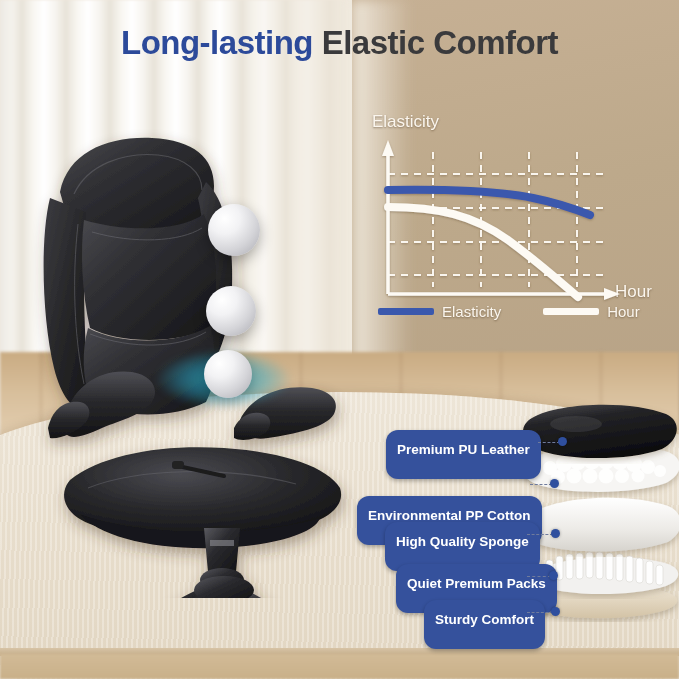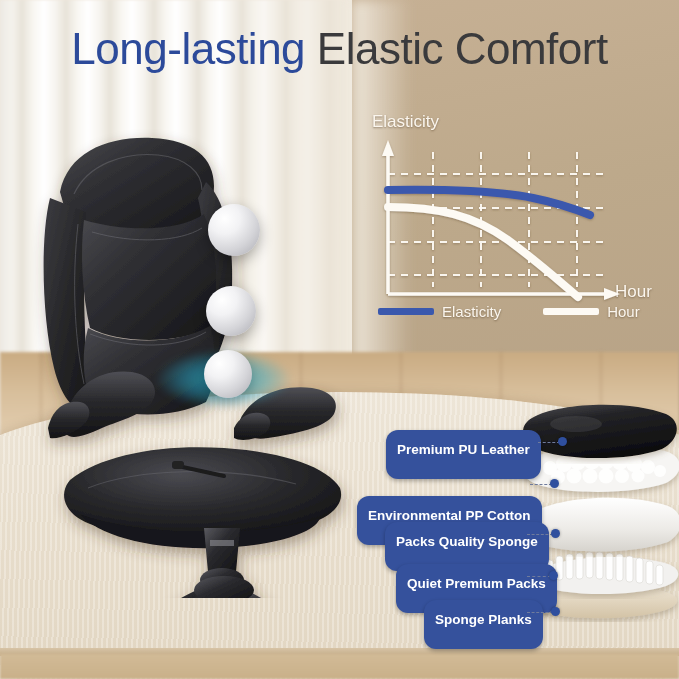--- a/index.html
+++ b/index.html
@@ -33,21 +33,21 @@
   .bg-rug:after{content:"";position:absolute;inset:0;border-radius:inherit;opacity:.5;
     background:repeating-linear-gradient(92deg,rgba(255,255,255,.5) 0 2px,rgba(0,0,0,.02) 2px 5px);}
   .bg-rugline{position:absolute;left:-40px;top:648px;width:760px;height:8px;
     background:linear-gradient(180deg,#d7c4a6,#c4a built 100%);
     background:linear-gradient(180deg,#d7c4a6,#c3ab88);filter:blur(.6px);}
   .bg-bottomfloor{position:absolute;left:0;top:654px;width:679px;height:25px;
     background:linear-gradient(180deg,#d2bb97,#c9b089);filter:blur(.8px);}
 
   
   .title{position:absolute;left:0;top:24px;width:679px;text-align:center;
-    font-size:44px;font-weight:normal;letter-spacing:-.5px;white-space:nowrap;}
+    font-size:33px;font-weight:bold;letter-spacing:-.5px;white-space:nowrap;}
   .title .t1{color:#2c4a9a;}
   .title .t2{color:#3a3a3c;position:relative;display:inline-block;}
   .title .t2 .ul{position:absolute;left:-4px;right:-6px;bottom:2px;height:9px;
     background:#4a63ad;z-index:-1;border-radius:1px;}
 
   
   .chart{position:absolute;left:368px;top:112px;width:295px;height:205px;}
   .chart .ylab{position:absolute;left:4px;top:0px;color:#fbf6ee;font-size:17px;
     text-shadow:0 1px 2px rgba(80,60,35,.5);}
   .chart .xlab{position:absolute;left:247px;top:170px;color:#fbf6ee;font-size:17px;
@@ -338,30 +338,30 @@
     <div class="cdot" style="left:558px;top:437px;"></div>
   </div>
 
   <div>
     <div class="pill" style="left:357px;top:496px;">Environmental PP Cotton</div>
     <div class="conn" style="left:530px;top:484px;width:22px;"></div>
     <div class="cdot" style="left:550px;top:479px;"></div>
   </div>
 
   <div>
-    <div class="pill" style="left:385px;top:522px;">Packs Quality Sponge</div>
+    <div class="pill" style="left:385px;top:522px;">High Quality Sponge</div>
     <div class="conn" style="left:527px;top:534px;width:26px;"></div>
     <div class="cdot" style="left:551px;top:529px;"></div>
   </div>
 
   <div>
     <div class="pill" style="left:396px;top:564px;">Quiet Premium Packs</div>
     <div class="conn" style="left:527px;top:576px;width:24px;"></div>
     <div class="cdot" style="left:549px;top:571px;"></div>
   </div>
 
   <div>
-    <div class="pill" style="left:424px;top:600px;">Sponge Planks</div>
+    <div class="pill" style="left:424px;top:600px;">Sturdy Comfort</div>
     <div class="conn" style="left:527px;top:612px;width:26px;"></div>
     <div class="cdot" style="left:551px;top:607px;"></div>
   </div>
 
 </div>
 
 </body></html>

